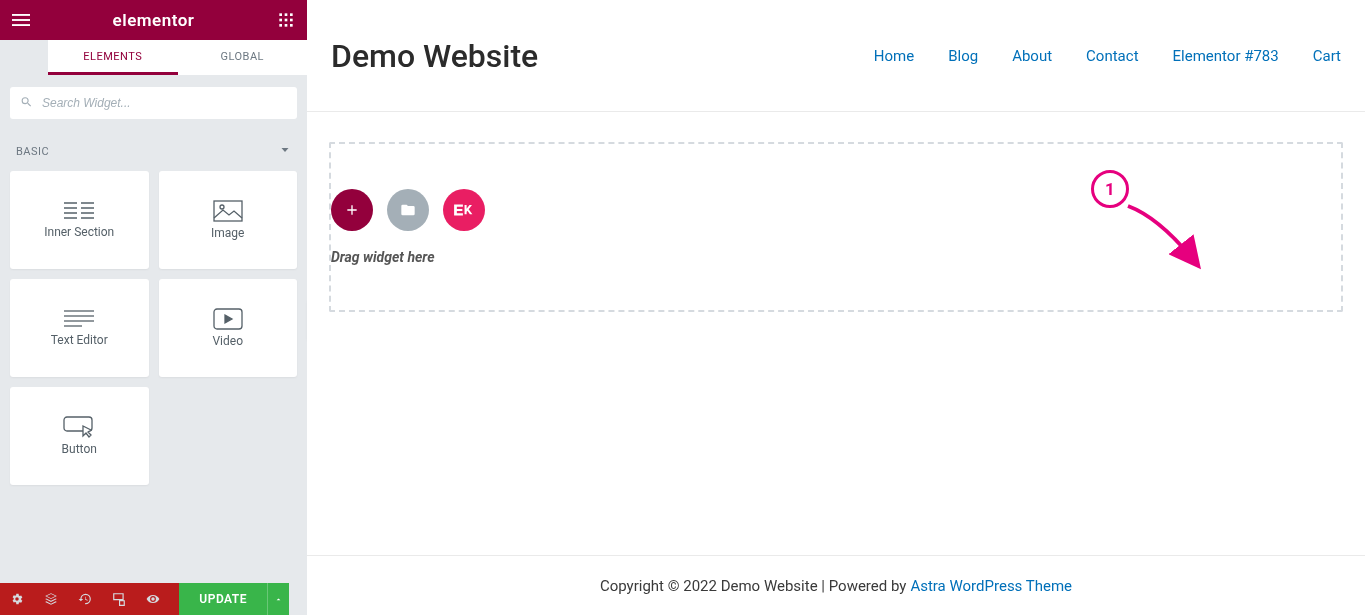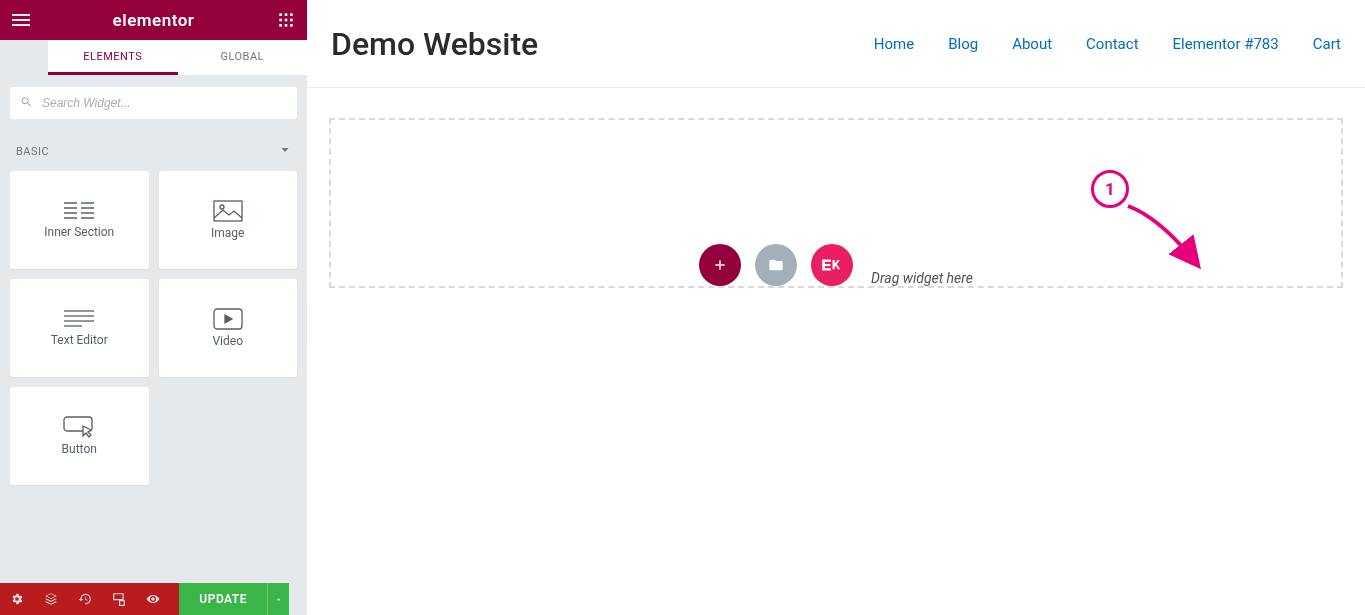--- a/index.html
+++ b/index.html
@@ -40,26 +40,26 @@
   .panel-footer .fbtn svg { fill:#d5dadf;}
   .panel-footer .spacer { flex:1;}
   .update-btn { background:#39b54a; color:#fff; height:32px; padding:0 20px; font-size:12px; font-weight:600; letter-spacing:0.5px; display:flex; align-items:center; cursor:pointer;}
   .update-caret { background:#39b54a; height:32px; width:22px; display:flex; align-items:center; justify-content:center; border-left:1px solid rgba(255,255,255,0.25); cursor:pointer;}
   .update-caret svg { fill:#fff;}
   
   .collapse-handle { position:absolute; left:307px; top:300px; width:14px; height:40px; background:#fff; border:1px solid #e6e9ec; border-left:none; display:flex; align-items:center; justify-content:center; cursor:pointer; box-shadow:1px 1px 3px rgba(0,0,0,0.08);}
   .collapse-handle svg { fill:#a4afb7;}
   
   .canvas { position:absolute; left:307px; top:0; right:0; bottom:0; background:#fff; display:flex; flex-direction:column;}
-  .site-header { height:88px; border-bottom:1px solid #eaeaea; display:flex; align-items:center; padding:12px 24px; justify-content:space-between;}
+  .site-header { height:112px; border-bottom:1px solid #eaeaea; display:flex; align-items:center; padding:12px 24px; justify-content:space-between;}
   .site-title { font-size:32px; color:#2b2b2b; font-weight:500;}
   .nav { display:flex; gap:34px;}
   .nav a { color:#0170b9; text-decoration:none; font-size:15px;}
   .drop-wrap { padding:30px 22px;}
-  .drop { border:2px dashed #d5dadf; border-radius:2px; min-height:170px; display:flex; flex-direction:row; align-items:flex-end; justify-content:center; gap:18px;}
+  .drop { border:2px dashed #d5dadf; border-radius:2px; min-height:170px; display:flex; flex-direction:column; align-items:flex-start; justify-content:center; gap:18px;font-weight:bold;}
   .drop-buttons { display:flex; gap:14px; position:relative;}
   .circle { width:42px; height:42px; border-radius:50%; display:flex; align-items:center; justify-content:center; cursor:pointer;}
   .circle.plus { background:#93003c;}
   .circle.folder { background:#a4afb7;}
   .circle.kit { background:#e91e63;}
   .circle svg { fill:#fff;}
   .drop-hint { font-style:italic; color:#555; font-size:14px;}
   .site-footer { position:absolute; left:0; right:0; bottom:0; height:60px; border-top:1px solid #eaeaea; display:flex; align-items:center; justify-content:center; font-size:15px; color:#3a3a3a;}
   .site-footer a { color:#0170b9; text-decoration:none; margin-left:4px;}
   
@@ -250,20 +250,24 @@
           <svg width="22" height="16" viewBox="0 0 40 24" fill="#fff">
             <path d="M2 2 h16 v4 h-11 v4 h10 v4 h-10 v4 h11 v4 h-16 z"></path>
             <path d="M22 2 h5 v9 l7 -9 h6 l-8 10 l9 12 h-6 l-6 -8 l-2 2 v6 h-5 z" transform="scale(0.75) translate(6,2)"></path>
           </svg>
         </div>
       </div>
       <div class="drop-hint">Drag widget here</div>
     </div>
   </div>
 
+  <div class="site-footer">
+    <span>Copyright © 2022 Demo Website | Powered by </span>
+    <a>Astra WordPress Theme</a>
+  </div>
 
   <div class="annotation">
     <div class="badge">1</div>
     <svg class="arrow" width="140" height="110">
       <defs>
         <marker id="ah" markerWidth="8" markerHeight="8" refX="6" refY="4" orient="auto">
           <path d="M0,0 L8,4 L0,8 Z" fill="#e6007e"></path>
         </marker>
       </defs>
       <path d="M18,18 Q50,30 86,75" stroke="#e6007e" stroke-width="4" fill="none" marker-end="url(#ah)"></path>

